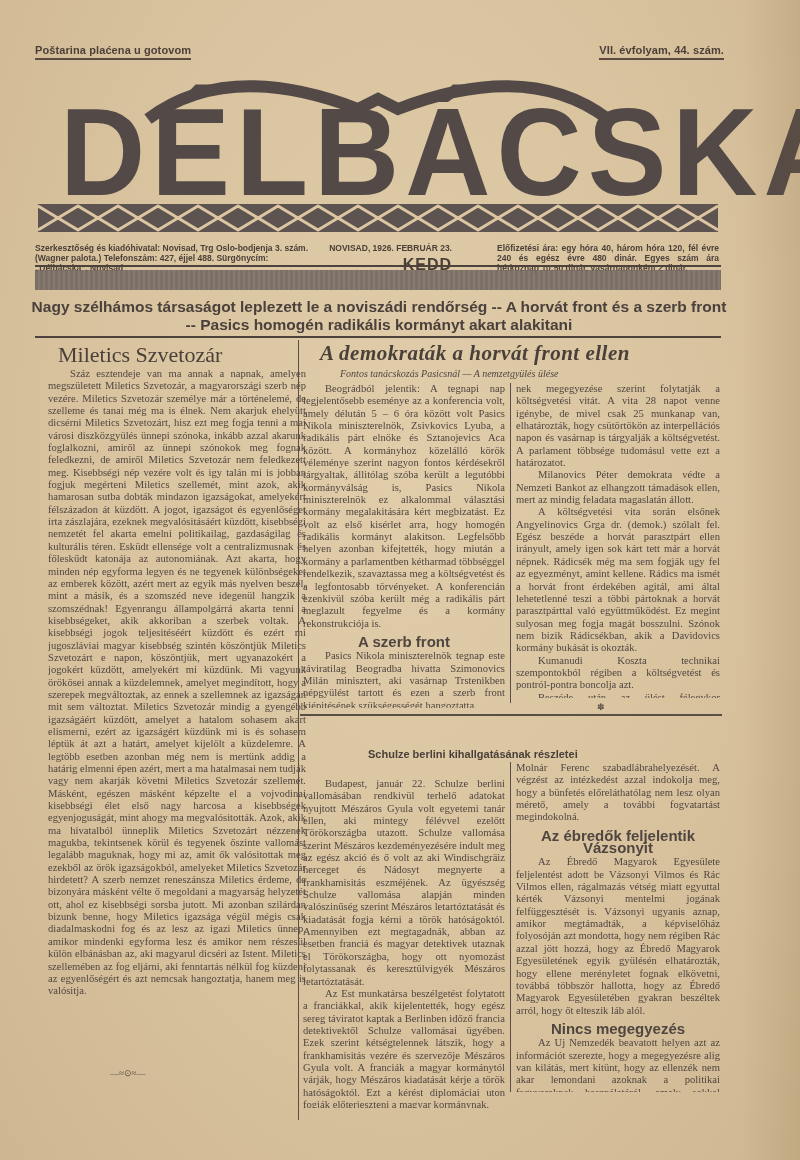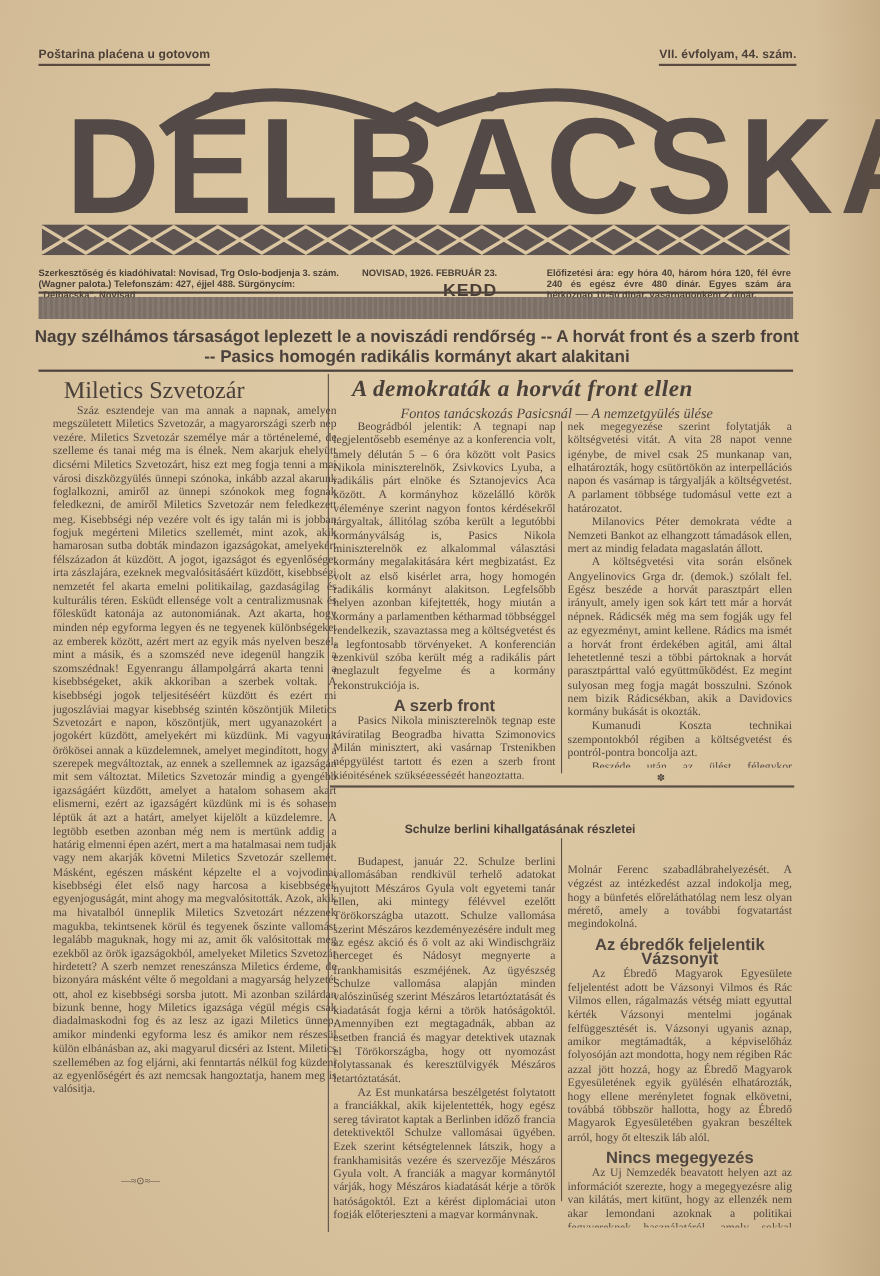--- a/index.html
+++ b/index.html
@@ -20,21 +20,21 @@
   .rule{position:absolute;left:35px;width:686px;background:#4d433c;}
   .banner{position:absolute;left:35px;top:270px;width:686px;height:20px;background:repeating-linear-gradient(90deg,#716660 0 3px,#7d726b 3px 5px);opacity:0.9;}
   .headline{position:absolute;left:30px;top:298px;width:698px;text-align:center;font-family:"Liberation Sans",sans-serif;font-weight:bold;font-size:15.5px;line-height:18px;color:#4a413c;}
   .col{position:absolute;font-size:10.6px;line-height:12.35px;text-align:justify;color:#504640;}
   .col p{margin:0;text-indent:22px;}
   .col p.noind{text-indent:0;}
   .col .sub{font-family:"Liberation Sans",sans-serif;font-weight:bold;font-size:15px;text-align:center;margin:6px 0 2px;text-indent:0;}
   .vrule{position:absolute;width:1px;background:#5a4e46;}
   .h-miletics{position:absolute;left:58px;top:342px;font-family:"Liberation Serif",serif;font-size:22px;color:#4a403a;}
   .h-demo{position:absolute;left:320px;top:341px;font-family:"Liberation Serif",serif;font-style:italic;font-weight:bold;font-size:21px;color:#4a403a;letter-spacing:0.5px;}
-  .sub-demo{position:absolute;left:364px;top:368px;font-style:italic;font-size:13px;color:#4f4540;}
+  .sub-demo{position:absolute;left:340px;top:368px;font-style:italic;font-size:10px;color:#4f4540;}
   .h-schulze{position:absolute;left:320px;top:722px;font-family:"Liberation Sans",sans-serif;font-weight:bold;font-size:25px;color:#4a403a;}
   .sub-schulze{position:absolute;left:368px;top:748px;font-family:"Liberation Sans",sans-serif;font-weight:bold;font-size:11px;color:#4a403a;}
   .wavy{position:absolute;left:300px;top:714px;width:422px;height:4px;border-top:2px solid #5a4e46;}
   .ornament{position:absolute;font-size:9px;color:#5a4e46;}
   .edge-right{position:absolute;right:0;top:0;width:60px;height:1160px;background:linear-gradient(90deg,rgba(0,0,0,0) 0%,rgba(120,90,50,0.15) 100%);}
 </style>
 </head>
 <body>
 
 <div class="page">
@@ -101,21 +101,21 @@
   <div class="sub-schulze">Schulze berlini kihallgatásának részletei</div>
 
   <div class="col" style="left:303px;top:762px;width:202px;height:330px;overflow:hidden;margin-top:16px;">
     <p>Budapest, január 22. Schulze berlini vallomásában rendkivül terhelő adatokat nyujtott Mészáros Gyula volt egyetemi tanár ellen, aki mintegy félévvel ezelőtt Törökországba utazott. Schulze vallomása szerint Mészáros kezdeményezésére indult meg az egész akció és ő volt az aki Windischgräiz herceget és Nádosyt megnyerte a frankhamisitás eszméjének. Az ügyészség Schulze vallomása alapján minden valószinűség szerint Mészáros letartóztatását és kiadatását fogja kérni a török hatóságoktól. Amennyiben ezt megtagadnák, abban az esetben franciá és magyar detektivek utaznak el Törökországba, hogy ott nyomozást folytassanak és keresztülvigyék Mészáros letartóztatását.</p>
     <p>Az Est munkatársa beszélgetést folytatott a franciákkal, akik kijelentették, hogy egész sereg táviratot kaptak a Berlinben időző francia detektivektől Schulze vallomásai ügyében. Ezek szerint kétségtelennek látszik, hogy a frankhamisitás vezére és szervezője Mészáros Gyula volt. A franciák a magyar kormánytól várják, hogy Mészáros kiadatását kérje a török hatóságoktól. Ezt a kérést diplomáciai uton fogják előterjeszteni a magyar kormánynak.</p>
 
   </div>
 
   <div class="vrule" style="left:510px;top:762px;height:330px;"></div>
 
-  <div class="col" style="left:516px;top:762px;width:204px;height:330px;overflow:hidden;margin-top:24px;">
+  <div class="col" style="left:516px;top:762px;width:204px;height:330px;overflow:hidden;">
     <p class="noind">Molnár Ferenc szabadlábrahelyezését. A végzést az intézkedést azzal indokolja meg, hogy a bünfetés előreláthatólag nem lesz olyan mérető, amely a további fogvatartást megindokolná.</p>
     <div class="sub">Az ébredők feljelentik Vázsonyit</div>
     <p>Az Ébredő Magyarok Egyesülete feljelentést adott be Vázsonyi Vilmos és Rác Vilmos ellen, rágalmazás vétség miatt egyuttal kérték Vázsonyi mentelmi jogának felfüggesztését is. Vázsonyi ugyanis aznap, amikor megtámadták, a képviselőház folyosóján azt mondotta, hogy nem régiben Rác azzal jött hozzá, hogy az Ébredő Magyarok Egyesületének egyik gyülésén elhatározták, hogy ellene merényletet fognak elkövetni, továbbá többször hallotta, hogy az Ébredő Magyarok Egyesületében gyakran beszéltek arról, hogy őt elteszik láb alól.</p>
     <div class="sub">Nincs megegyezés</div>
     <p>Az Uj Nemzedék beavatott helyen azt az információt szerezte, hogy a megegyezésre alig van kilátás, mert kitünt, hogy az ellenzék nem akar lemondani azoknak a politikai fegyvereknek használatáról, amely sokkal többet ártott az országnak mint a kormánynak. Kormánypárti körökben az a vélemény alakult ki, hogy tizenegy ülésnap alatt bevégzik a jelentést.</p>
   </div>
 
   <div class="edge-right"></div>
 </div>
 

